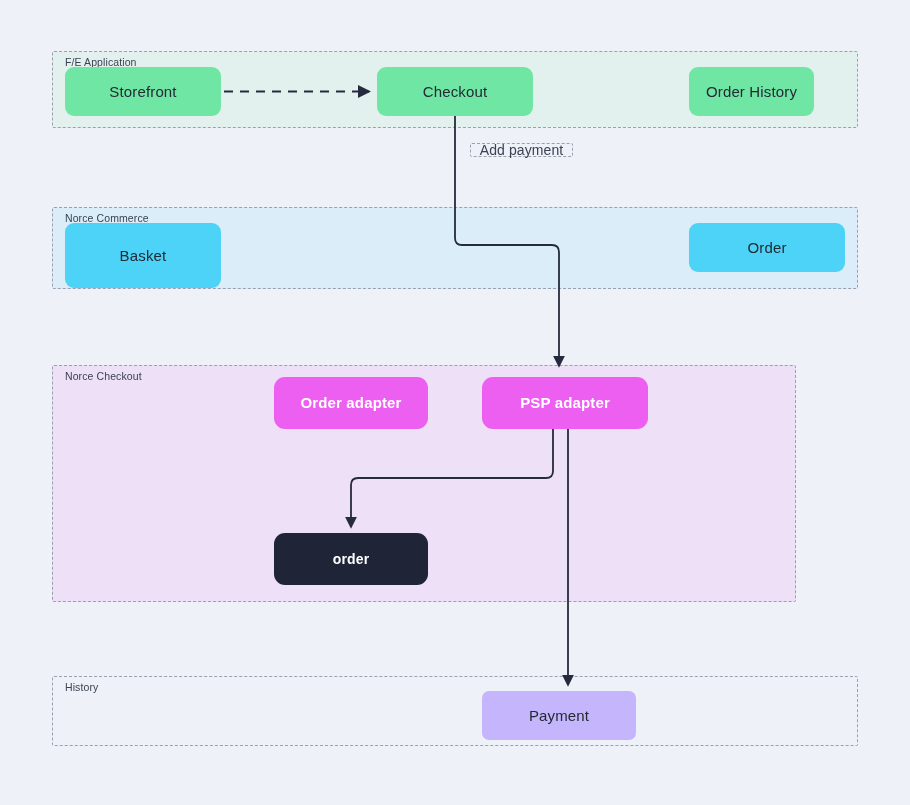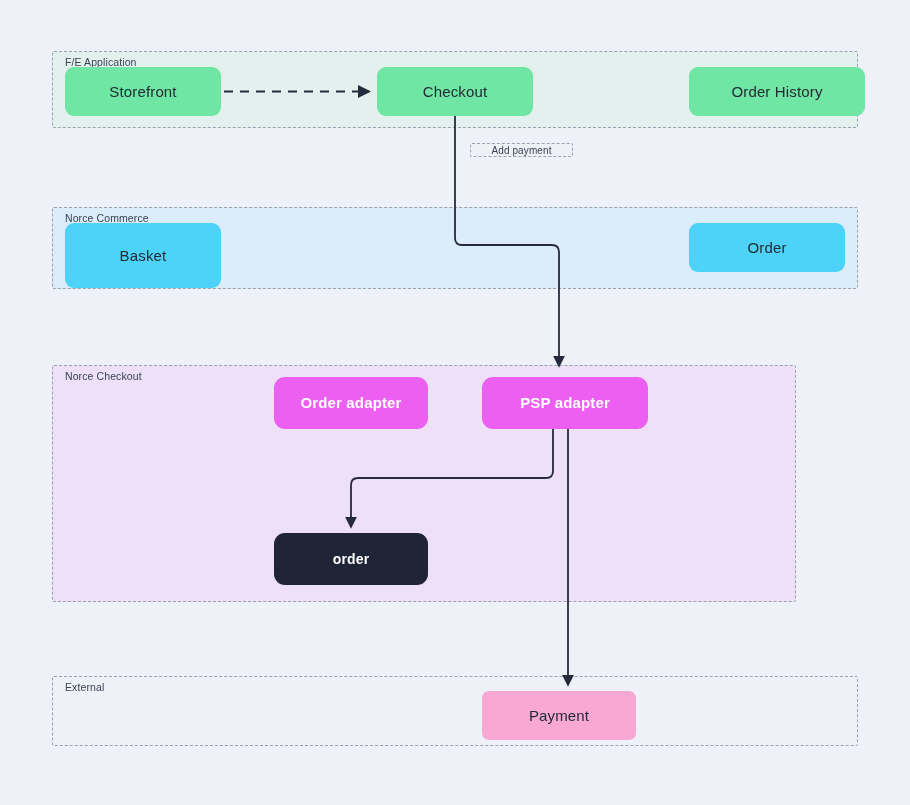--- a/index.html
+++ b/index.html
@@ -71,32 +71,32 @@
     border-radius: 11px;
   }
   .node-dark {
     background: #1f2437;
     color: #ffffff;
     font-weight: bold;
     border-radius: 11px;
     font-size: 14px;
   }
   .node-peach {
-    background: #f9a8d4;
+    background: #c4b5fd;
     color: #232a33;
     border-radius: 7px;
   }
 
   
   .edge-label {
     position: absolute;
     box-sizing: border-box;
     border: 1px dashed #9aa0ae;
     background: #eef1f8;
-    font-size: 10px;
+    font-size: 14px;
     color: #3b4252;
     display: flex;
     align-items: center;
     justify-content: center;
     border-radius: 2px;
     white-space: nowrap;
     letter-spacing: 0.1px;
   }
 
   
@@ -131,21 +131,21 @@
 
   <div class="group group-commerce" style="left:52px; top:207px; width:806px; height:82px;">
     <span class="group-label">Norce Commerce</span>
   </div>
 
   <div class="group group-checkout" style="left:52px; top:365px; width:744px; height:237px;">
     <span class="group-label">Norce Checkout</span>
   </div>
 
   <div class="group group-external" style="left:52px; top:676px; width:806px; height:70px;">
-    <span class="group-label">External</span>
+    <span class="group-label">History</span>
   </div>
 
   <svg id="edges" viewBox="0 0 910 805" width="910" height="805">
     <defs>
       <marker id="arrow-solid" viewBox="0 0 10 10" refX="8.5" refY="5" markerWidth="6.5" markerHeight="6.5" orient="auto-start-reverse">
         <path d="M 0 0 L 10 5 L 0 10 z" fill="#252b3d"></path>
       </marker>
       <marker id="arrow-dashed" viewBox="0 0 10 10" refX="8.5" refY="5" markerWidth="6" markerHeight="6" orient="auto-start-reverse">
         <path d="M 0 0 L 10 5 L 0 10 z" fill="#252b3d"></path>
       </marker>
@@ -165,21 +165,21 @@
   </div>
 
   <div class="node node-green" style="left:65px; top:67px; width:156px; height:49px;">
     <span>Storefront</span>
   </div>
 
   <div class="node node-green" style="left:377px; top:67px; width:156px; height:49px;">
     <span>Checkout</span>
   </div>
 
-  <div class="node node-green" style="left:689px; top:67px; width:176px; height:49px;">
+  <div class="node node-green" style="left:689px; top:67px; width:125px; height:49px;">
     <span>Order History</span>
   </div>
 
   <div class="node node-blue" style="left:65px; top:223px; width:156px; height:65px;text-align:center;">
     <span>Basket</span>
   </div>
 
   <div class="node node-blue" style="left:689px; top:223px; width:156px; height:49px;">
     <span>Order</span>
   </div>

